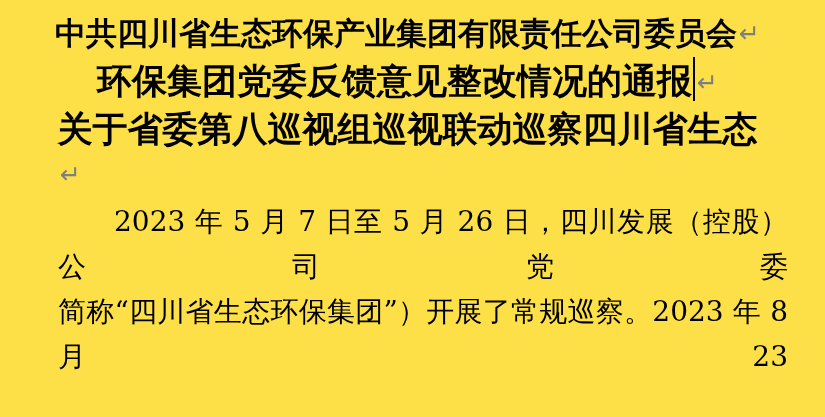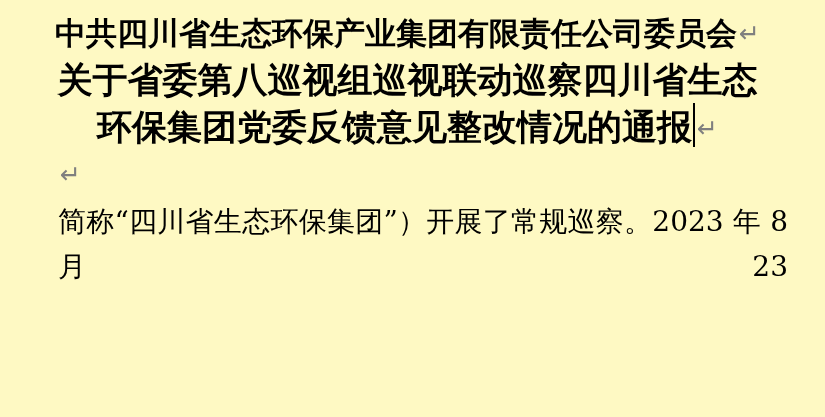--- a/index.html
+++ b/index.html
@@ -3,21 +3,21 @@
 <meta charset="utf-8">
 <style>
   html, body { margin: 0; padding: 0; }
   body {
     width: 825px; height: 417px;
     background: #ffffff;
     overflow: hidden;
   }
   .page {
     width: 825px; height: 417px;
-    background: #fef9c3;
+    background: #fde047;
     color: #000000;
     font-family: "DejaVu Serif", "Liberation Serif", serif;
     cursor: text;
     position: relative;
     box-sizing: border-box;
     padding-top: 10px;
   }
   
   .title-line {
     text-align: center;
@@ -63,24 +63,25 @@
   }
   .body-line.first-body { text-indent: 56px; }
 </style>
 </head>
 <body>
 
 <div class="page">
 
   <div class="title">
     <div class="title-line t1"><span>中共四川省生态环保产业集团有限责任公司委员会</span><span class="pmark">↵</span></div>
+    <div class="title-line t3"><span>环保集团党委反馈意见整改情况的通报</span><span class="caret"></span><span class="pmark">↵</span></div>
     <div class="title-line t2"><span>关于省委第八巡视组巡视联动巡察四川省生态</span></div>
-    <div class="title-line t3"><span>环保集团党委反馈意见整改情况的通报</span><span class="caret"></span><span class="pmark">↵</span></div>
   </div>
 
   <div class="empty-line"><span class="pmark">↵</span></div>
 
   <div class="body-para">
+    <div class="body-line first-body"><span>2023 年 5 月 7 日至 5 月 26 日，四川发展（控股）公司党委</span></div>
     <div class="body-line"><span>简称“四川省生态环保集团”）开展了常规巡察。2023 年 8 月 23</span></div>
 
   </div>
 
 </div>
 
 </body></html>

